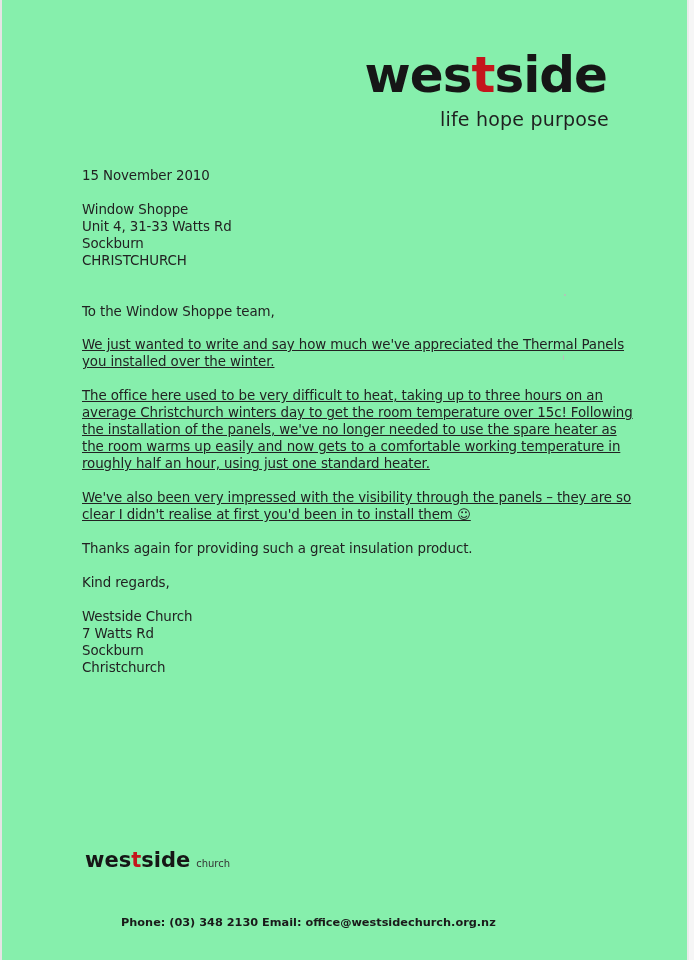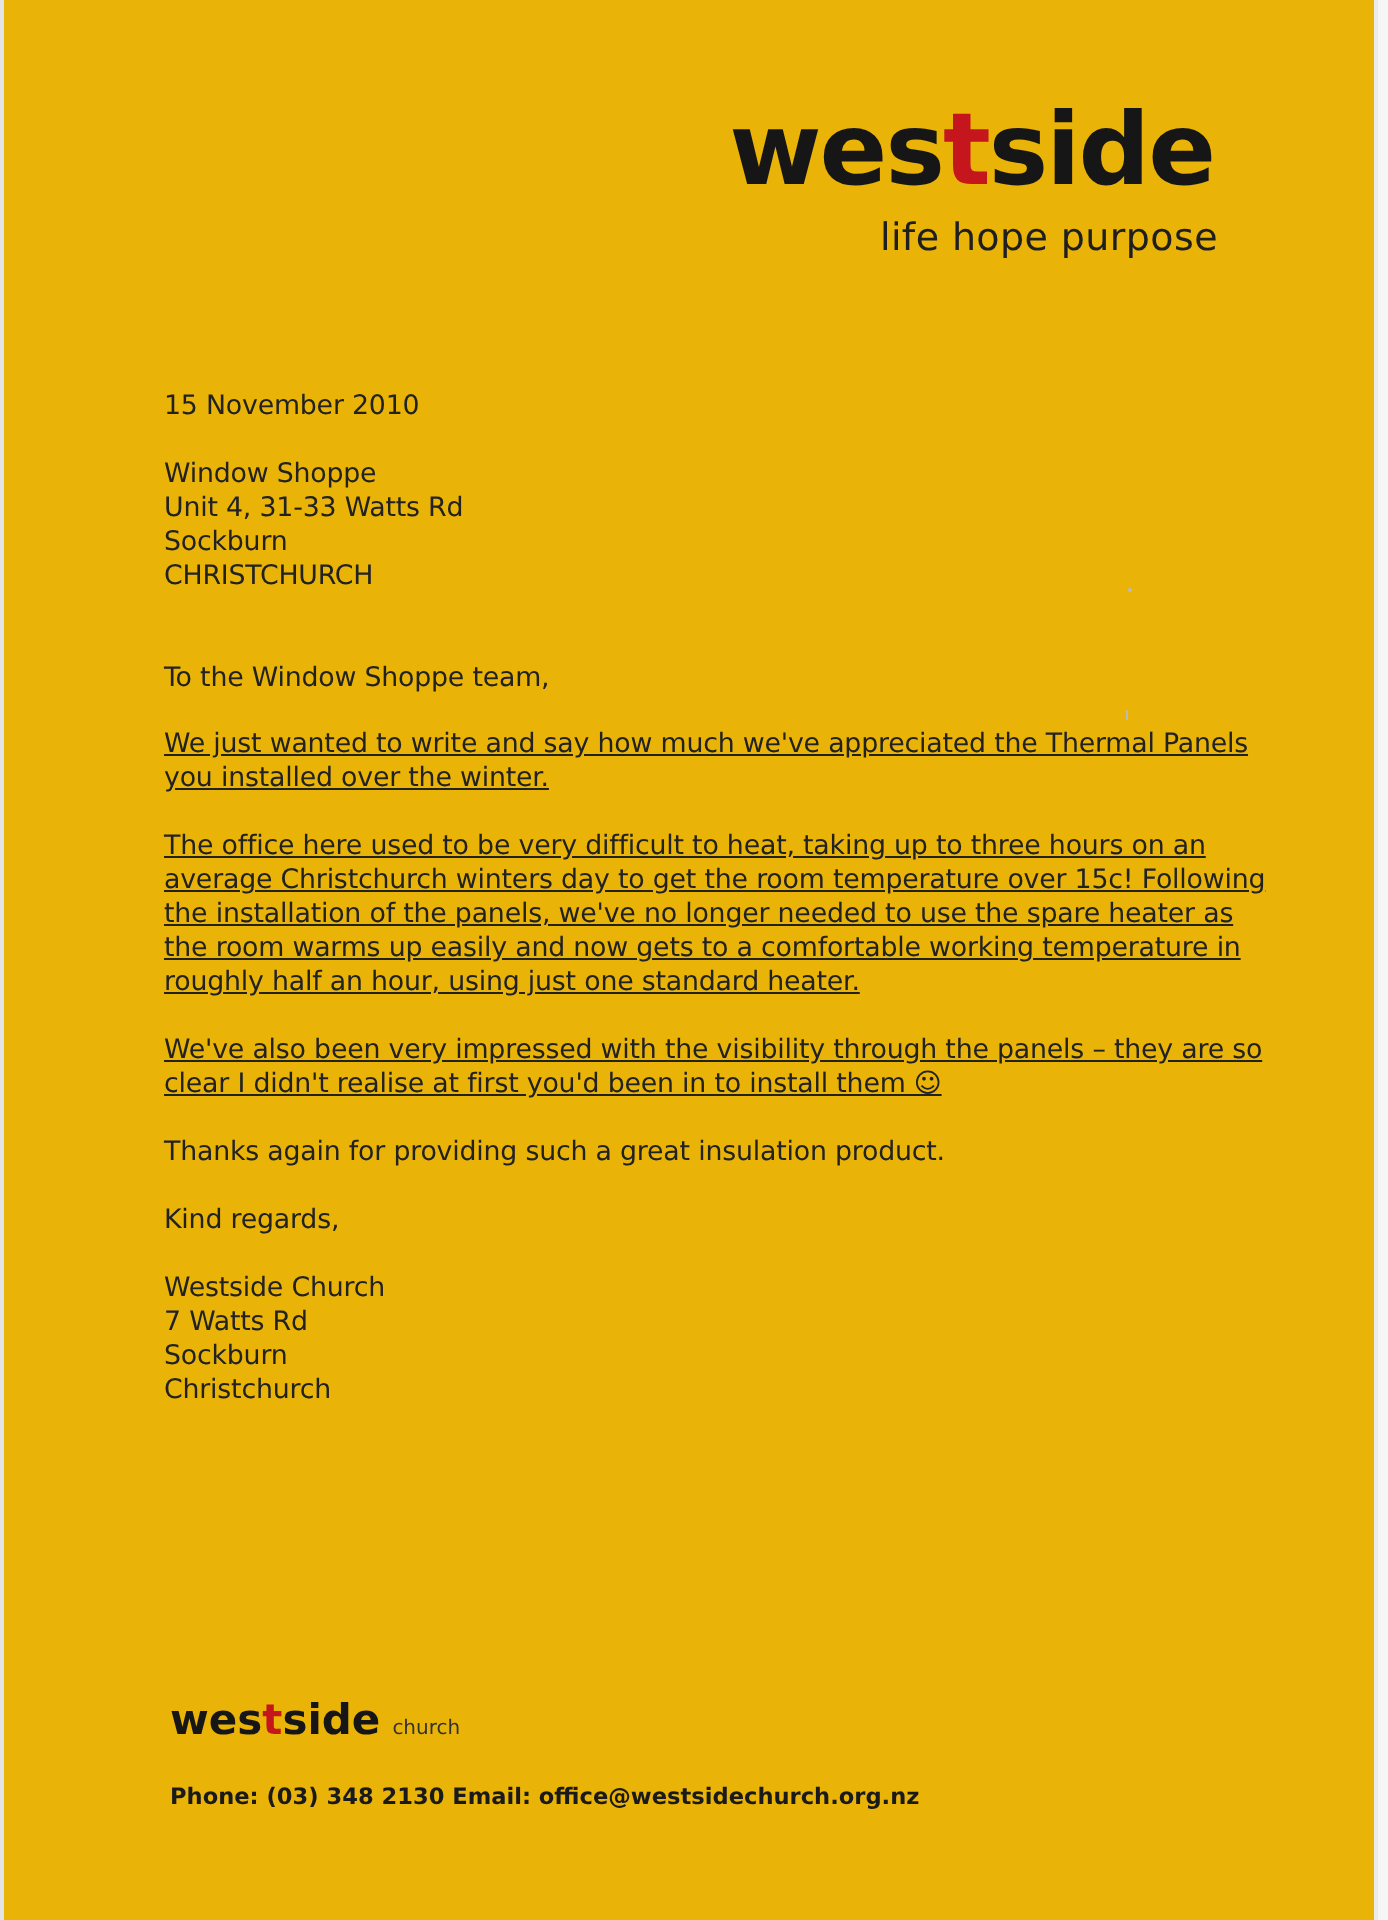--- a/index.html
+++ b/index.html
@@ -5,21 +5,21 @@
   html, body { margin:0; padding:0; }
   body {
     width:694px; height:960px; overflow:hidden;
     background:#f6f6f6;
     font-family:"DejaVu Sans", sans-serif;
     color:#1f1f1f;
     position:relative;
   }
   .page {
     position:absolute; left:0; top:0; width:689px; height:960px;
-    background:#eab308;
+    background:#86efac;
     border-left:2px solid #e4e4e4;
     border-right:2px solid #ebebeb;
     box-sizing:border-box;
     padding-left:12px;
   }
   .logo {
     position:absolute; right:80px; top:50px;
     font-family:"DejaVu Sans", sans-serif;
     font-weight:bold; font-size:50px; letter-spacing:-1px;
     color:#161616; line-height:1;
@@ -27,21 +27,20 @@
   .logo .t { color:#c4161c; }
   .tagline {
     position:absolute; right:78px; top:108px;
     font-size:19px; color:#1f1f1f; letter-spacing:0.2px;
   }
   .text {
     position:absolute; left:80px;
     font-size:13.4px; line-height:17px; color:#222;
     letter-spacing:-0.1px;
     white-space:nowrap;
-    margin-top:28px;
   }
   .para { width:560px; white-space:normal;text-decoration:underline; }
   .footer-logo {
     position:absolute; left:83px; top:850px;
     font-weight:bold; font-size:21px; color:#161616; line-height:1;
   }
   .footer-logo .t { color:#c4161c; }
   .footer-logo .church { font-weight:normal; font-size:10px; color:#333; margin-left:6px; }
   .footer-line {
     position:absolute; left:83px;
@@ -72,17 +71,17 @@
   <div class="text" style="top:540px;">Thanks again for providing such a great insulation product.</div>
 
   <div class="text" style="top:574px;">Kind regards,</div>
 
   <div class="text" style="top:608px;">Westside Church</div>
   <div class="text" style="top:625px;">7 Watts Rd</div>
   <div class="text" style="top:642px;">Sockburn</div>
   <div class="text" style="top:659px;">Christchurch</div>
 
   <div class="footer-logo"><span>wes</span><span class="t">t</span><span>side</span><span class="church">church</span></div>
-  <div class="footer-line" style="top:892px;">Phone: (03) 348 2130 Email: office@westsidechurch.org.nz</div>
+  <div class="footer-line" style="top:916px;margin-left:36px;">Phone: (03) 348 2130 Email: office@westsidechurch.org.nz</div>
 
   <div class="speck" style="left:562px; top:294px;"></div>
   <div class="speck" style="left:561px; top:355px; width:1px; height:5px;"></div>
 </div>
 
 </body></html>

